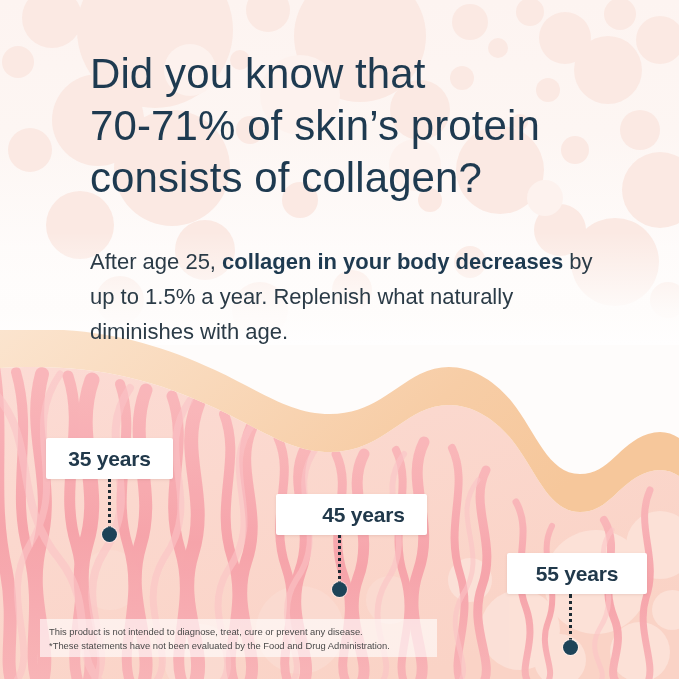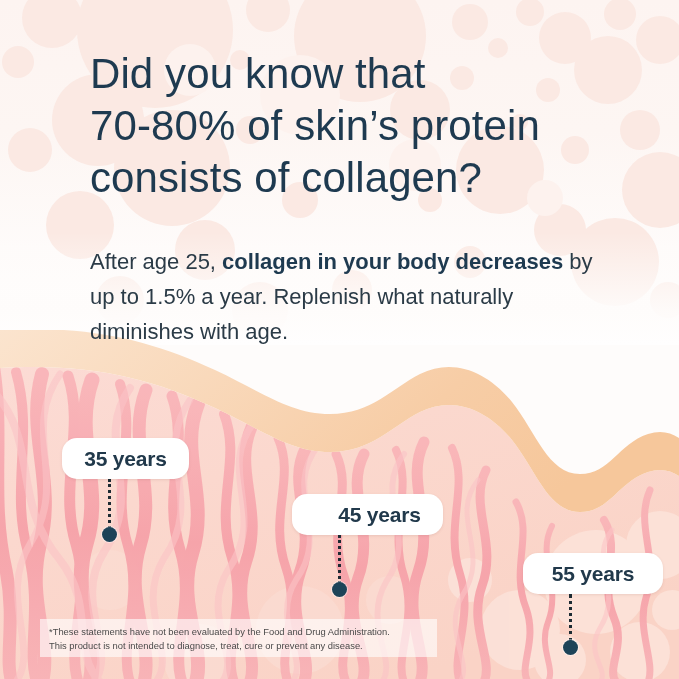--- a/index.html
+++ b/index.html
@@ -52,29 +52,28 @@
     position:absolute;left:0;top:330px;width:679px;height:349px;
     overflow:hidden;
   }
   .skin svg{position:absolute;left:0;top:0;}
 
   
   .marker{position:absolute;z-index:20;}
   .marker-box{
     position:absolute;
     background:#ffffff;
-    border-radius:15px;
+    border-radius:2px;
     box-shadow:0 1px 3px rgba(120,70,60,0.13);
     display:flex;align-items:center;justify-content:center;
     font-size:21px;
     font-weight:bold;
     color:#21394b;
     letter-spacing:-0.2px;
     white-space:nowrap;
-    margin-left:16px;
   }
   .marker-line{
     position:absolute;
     width:0;
     border-left:3px dotted #1c2b33;
   }
   .marker-dot{
     position:absolute;
     width:15px;height:15px;border-radius:50%;
     background:#1d4358;
@@ -164,21 +163,21 @@
           <stop offset="0%" stop-color="#fefcfb" stop-opacity="0"></stop>
           <stop offset="70%" stop-color="#fefcfb" stop-opacity="0.92"></stop>
           <stop offset="100%" stop-color="#fffefe" stop-opacity="1"></stop>
         </linearGradient>
       </defs>
     </svg>
   </div>
 
   <div class="headline">
     <span class="ln">Did you know that</span>
-    <span class="ln">70-80% of skin’s protein</span>
+    <span class="ln">70-71% of skin’s protein</span>
     <span class="ln">consists of collagen?</span>
   </div>
 
   <p class="body-copy"><span>After age 25, </span><b>collagen in your body decreases</b><span> by up to 1.5% a year. Replenish what naturally diminishes with age.</span></p>
 
   <div class="skin">
     <svg width="679" height="349" viewBox="0 0 679 349">
       <defs>
         <linearGradient id="bandGrad" x1="0" y1="0" x2="1" y2="0.3">
           <stop offset="0%" stop-color="#fbe4ce"></stop>
@@ -302,17 +301,17 @@
     <div class="marker-dot" id="m2-dot"></div>
   </div>
 
   <div class="marker">
     <div class="marker-box" id="m3-box">55 years</div>
     <div class="marker-line" id="m3-line"></div>
     <div class="marker-dot" id="m3-dot"></div>
   </div>
 
   <div class="disclaimer">
+    <span>This product is not intended to diagnose, treat, cure or prevent any disease.</span>
     <span>*These statements have not been evaluated by the Food and Drug Administration.</span>
-    <span>This product is not intended to diagnose, treat, cure or prevent any disease.</span>
   </div>
 
 </div>
 
 </body></html>

